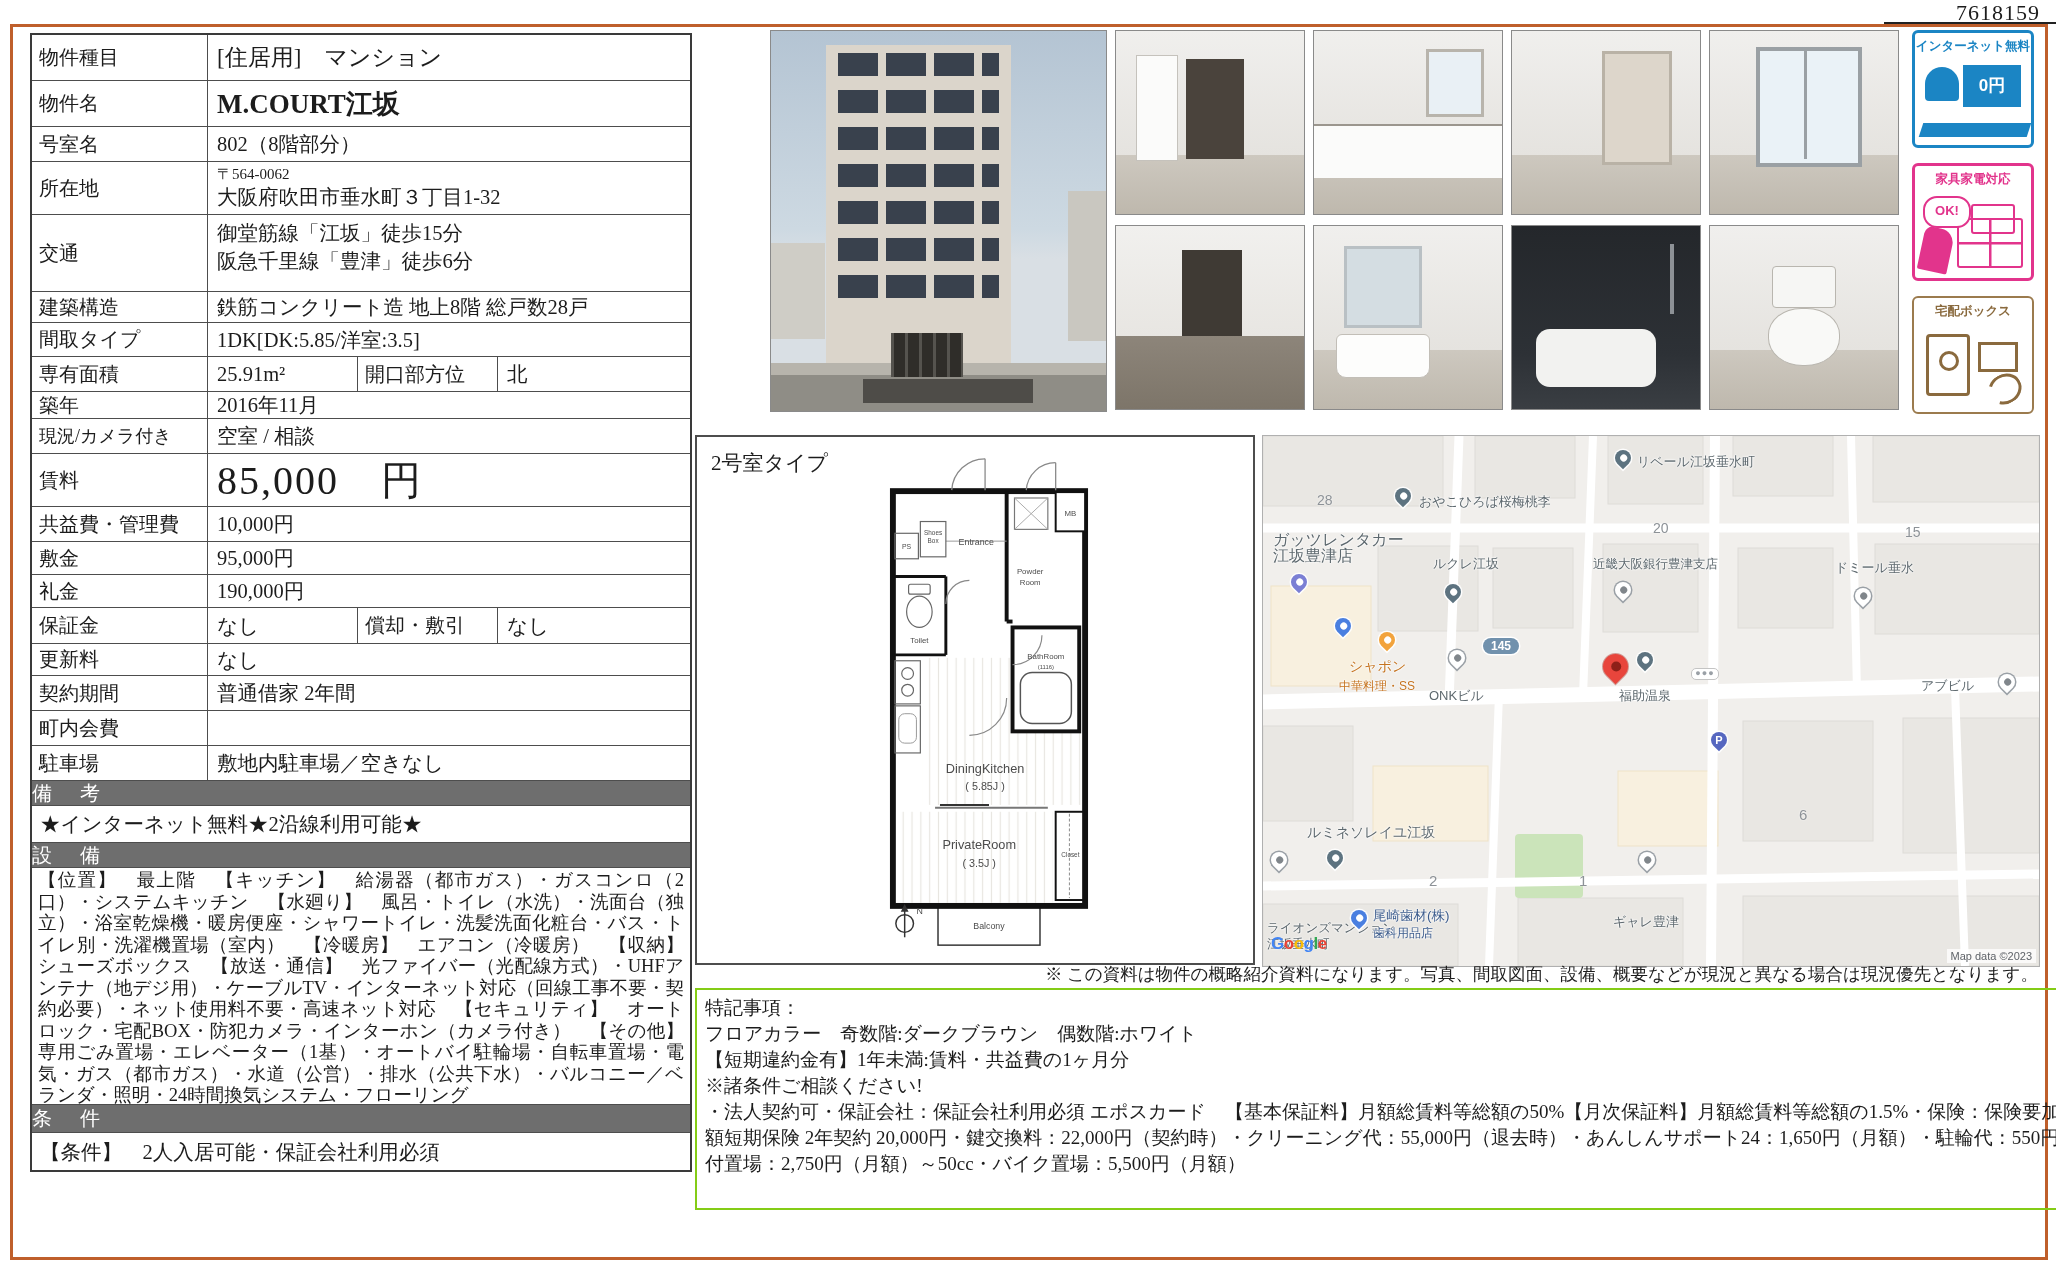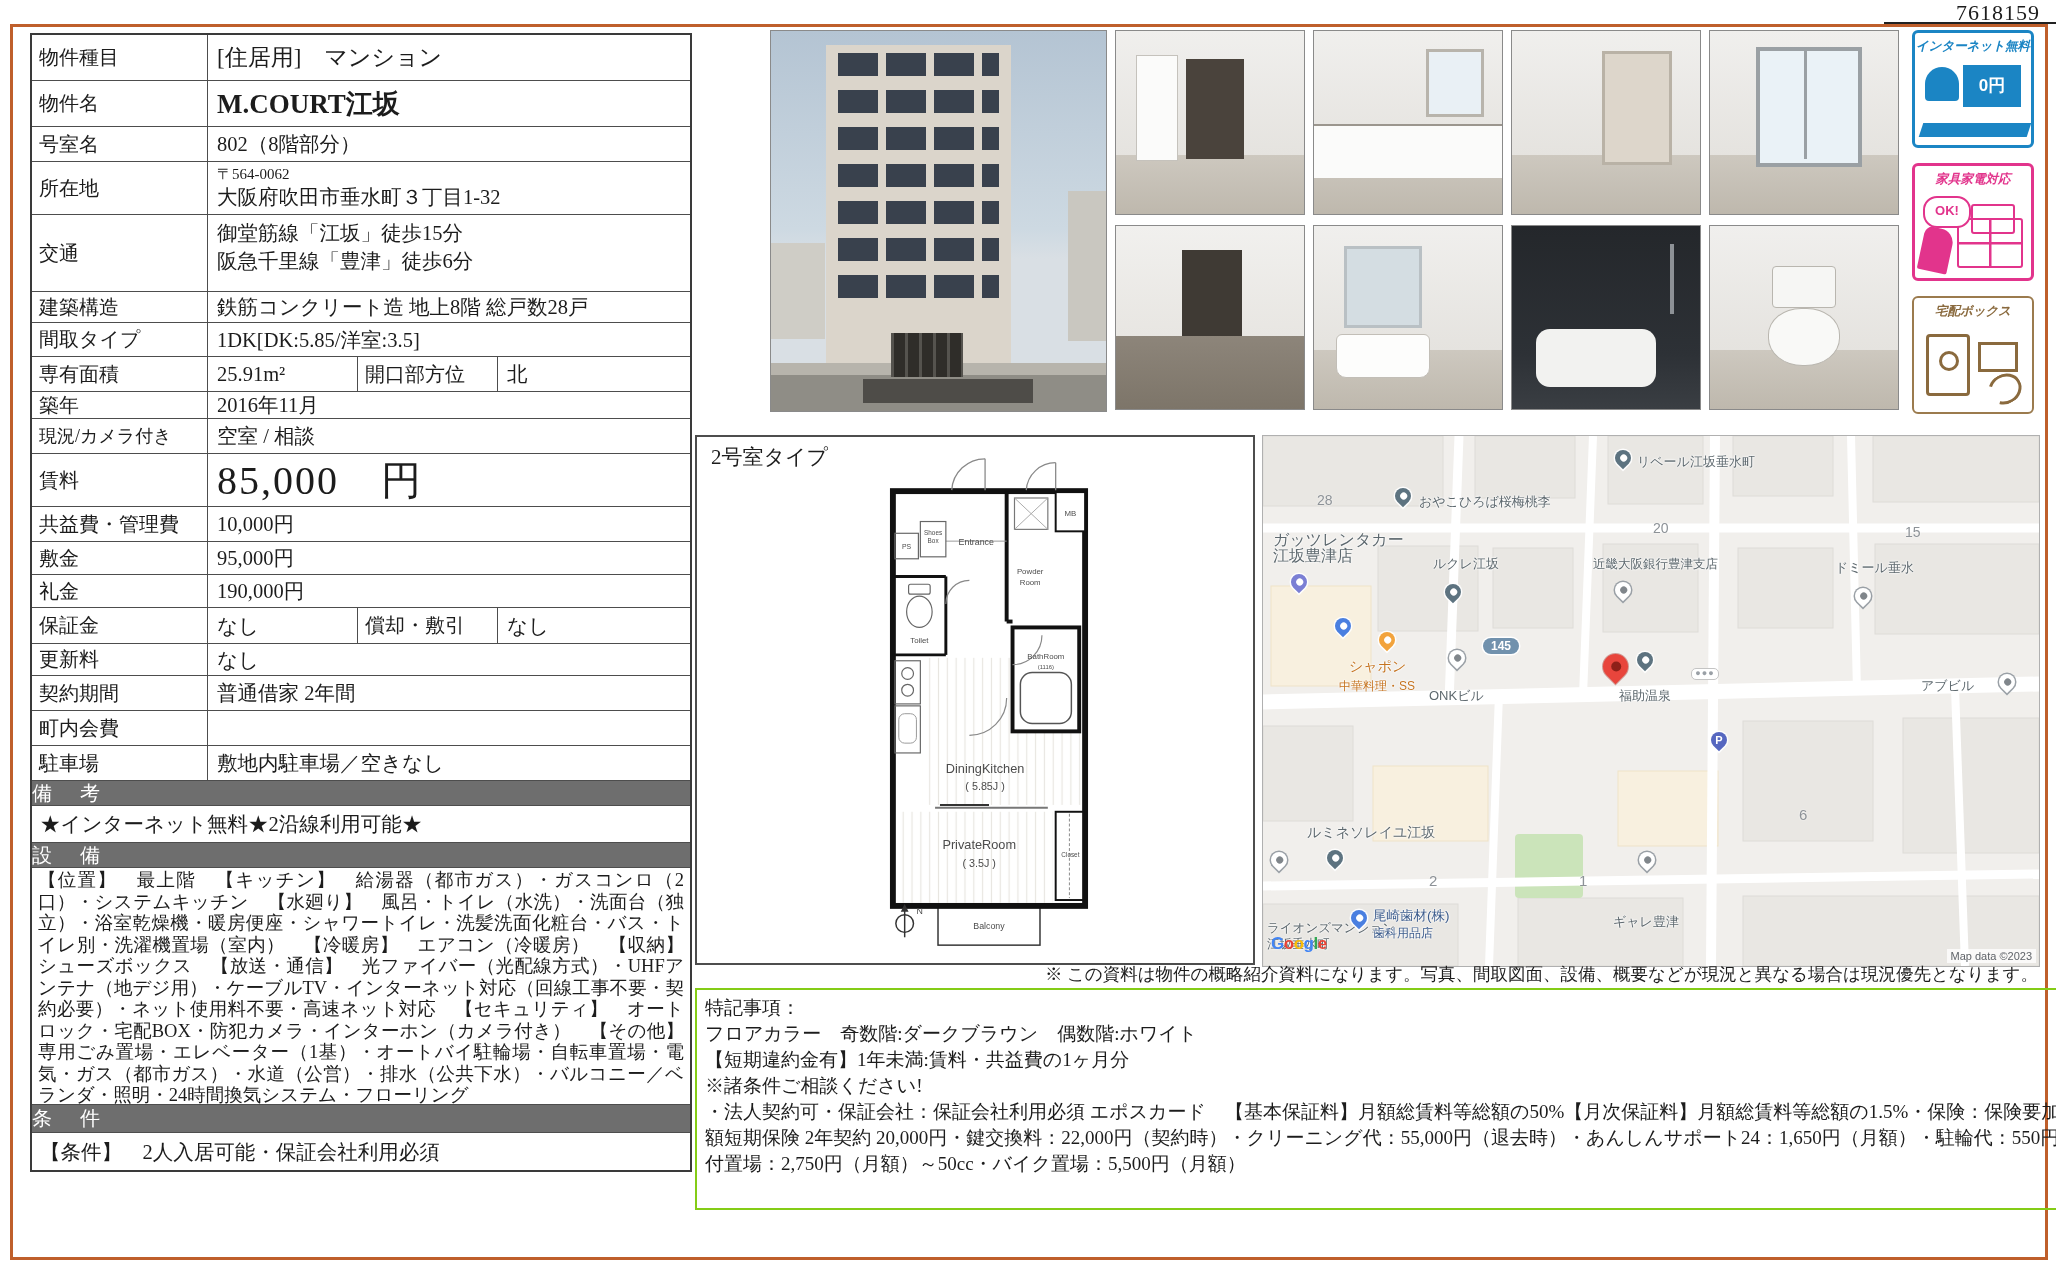--- a/index.html
+++ b/index.html
@@ -60,21 +60,21 @@
   .ph6::before{content:"";position:absolute;left:30px;top:20px;width:72px;height:76px;background:#d4dde2;border:3px solid #b9c0c4;}
   .ph6::after{content:"";position:absolute;left:22px;top:108px;width:92px;height:42px;background:#fdfdfc;border:1px solid #c2beb7;border-radius:6px 6px 10px 10px;}
   .ph7{background:linear-gradient(180deg,#24272b 0%,#2d3136 70%,#3a3e43 100%);}
   .ph7::before{content:"";position:absolute;left:24px;bottom:22px;width:120px;height:58px;background:#f2f2f0;border-radius:14px;}
   .ph7::after{content:"";position:absolute;right:26px;top:18px;width:4px;height:70px;background:#8d9196;}
   .ph8::before{content:"";position:absolute;left:62px;top:40px;width:62px;height:40px;background:#f6f6f4;border:1px solid #b9b6af;border-radius:4px;}
   .ph8::after{content:"";position:absolute;left:58px;top:82px;width:70px;height:56px;background:#f9f9f7;border:1px solid #b9b6af;border-radius:46% 46% 48% 48%;}
   
   .badge{position:absolute;left:1912px;width:122px;height:118px;background:#fff;border-radius:6px;
         box-sizing:border-box;font-family:"Liberation Sans","DejaVu Sans",sans-serif;text-align:center;}
-  .b-label{font-weight:bold;font-size:12.5px;padding-top:5px;letter-spacing:0;font-style:italic;}
+  .b-label{font-weight:bold;font-size:12.5px;padding-top:5px;letter-spacing:0;}
   .b-net{top:30px;border:3px solid #1b85c4;color:#1b85c4;}
   .b-furn{top:163px;border:3px solid #e2348c;color:#e2348c;}
   .b-box{top:296px;border:2px solid #9b7b4e;color:#8a6a3e;}
   .net-person{position:absolute;left:10px;top:34px;width:34px;height:34px;background:#1b85c4;border-radius:50% 50% 4px 4px;}
   .net-desk{position:absolute;left:6px;bottom:8px;width:108px;height:14px;background:#1b85c4;transform:skewX(-18deg);}
   .net-screen{position:absolute;right:10px;top:32px;width:58px;height:42px;background:#1b85c4;border-radius:0;
         color:#fff;font-weight:bold;font-size:17px;line-height:42px;}
   .ok-bubble{position:absolute;left:8px;top:30px;width:44px;height:28px;border:2.5px solid #e2348c;border-radius:14px;
         color:#e2348c;font-weight:bold;font-size:13px;line-height:26px;background:#fff;z-index:2;}
   .furn-cab{position:absolute;right:8px;bottom:10px;width:62px;height:46px;border:2.5px solid #e2348c;border-radius:3px;
@@ -83,21 +83,21 @@
   .furn-mw{position:absolute;right:16px;top:38px;width:40px;height:26px;border:2.5px solid #e2348c;border-radius:3px;background:#fff;}
   .furn-hand{position:absolute;left:6px;bottom:6px;width:30px;height:44px;background:#e2348c;border-radius:8px 14px 2px 2px;transform:rotate(12deg);}
   .box-big{position:absolute;left:12px;top:36px;width:38px;height:56px;border:3px solid #8a6a3e;border-radius:4px;background:#fff;}
   .box-big::after{content:"";position:absolute;left:10px;top:14px;width:14px;height:14px;border:3px solid #8a6a3e;border-radius:50%;}
   .box-small{position:absolute;right:14px;top:44px;width:34px;height:24px;border:3px solid #8a6a3e;background:#fff;}
   .box-arrow{position:absolute;right:10px;bottom:8px;width:28px;height:24px;border:3px solid #8a6a3e;
         border-radius:50%;border-left-color:transparent;transform:rotate(-30deg);}
   
   .fp-box{position:absolute;left:695px;top:435px;width:560px;height:530px;border:2px solid #4d4d4d;
         background:#fff;box-sizing:border-box;}
-  .fp-title{position:absolute;left:14px;top:6px;font-size:21px;}
+  .fp-title{position:absolute;left:14px;top:12px;font-size:21px;}
   .fp-svg{position:absolute;left:182px;top:10px;}
   .fp-svg text{font-family:"Liberation Sans","DejaVu Sans",sans-serif;fill:#4c4c4c;}
   
   .map-box{position:absolute;left:1262px;top:435px;width:776px;height:530px;border:1px solid #b0b0b0;
         background:#f1efec;overflow:hidden;font-family:"Liberation Sans","DejaVu Sans",sans-serif;}
   .mlabel{position:absolute;font-size:13px;color:#5d686e;white-space:nowrap;line-height:16px;
         text-shadow:0 0 2px #fff,0 0 2px #fff,0 0 3px #fff;}
   .mnum{position:absolute;font-size:14px;color:#8d9297;text-shadow:0 0 2px #fff;}
   .morange{color:#c5731f;}
   .mblue{color:#3b5b8c;text-align:center;}

